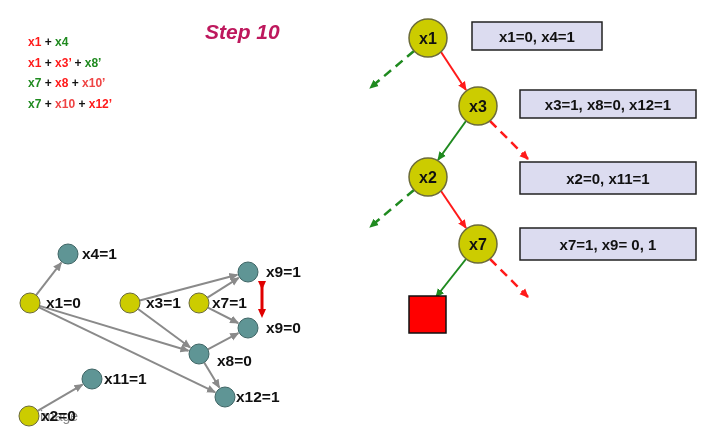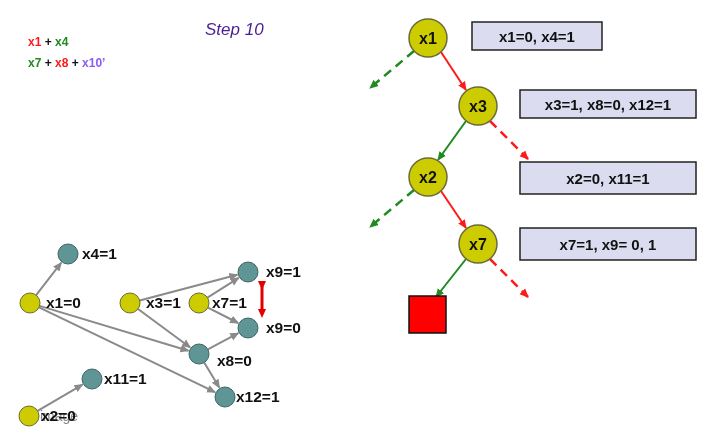--- a/index.html
+++ b/index.html
@@ -1,36 +1,38 @@
 <!DOCTYPE html>
 <html><head>
 <meta charset="utf-8">
 <style>
   html,body{margin:0;padding:0;background:#fff;}
   body{width:724px;height:444px;position:relative;overflow:hidden;font-family:"Liberation Sans",sans-serif;}
   #clauses{position:absolute;left:28px;top:32px;font-weight:bold;font-size:12px;line-height:20.5px;}
   .clause{white-space:nowrap;}
   .lit-pos{color:#ff1a1a;}
   .lit-neg{color:#1f8a1f;}
-  .lit-un{color:#8b5cf6;}
+  .lit-un{color:#ef4444;}
   .op{color:#111;}
-  #step-title{position:absolute;left:205px;top:20px;color:#4c1d95;font-weight:normal;font-style:italic;font-size:17px;}
+  #step-title{position:absolute;left:205px;top:20px;color:#be185d;font-weight:bold;font-style:italic;font-size:21px;}
   svg#diagram{position:absolute;left:0;top:0;}
   .tlabel{font-family:"Liberation Sans",sans-serif;font-weight:bold;font-size:15px;fill:#111;}
   .glabel{font-family:"Liberation Sans",sans-serif;font-weight:bold;font-size:15.5px;fill:#111;}
   .nlabel{font-family:"Liberation Sans",sans-serif;font-weight:bold;font-size:16px;fill:#111;}
   .ghost{font-family:"Liberation Sans",sans-serif;font-size:14px;fill:#888;}
 </style>
 </head>
 <body>
 
 <div id="step-title">Step 10</div>
 <div id="clauses">
     <div class="clause"><span class="lit-pos">x1</span><span class="op"> + </span><span class="lit-neg">x4</span></div>
+    <div class="clause"><span class="lit-pos">x1</span><span class="op"> + </span><span class="lit-pos">x3’</span><span class="op"> + </span><span class="lit-neg">x8’</span></div>
     <div class="clause"><span class="lit-neg">x7</span><span class="op"> + </span><span class="lit-pos">x8</span><span class="op"> + </span><span class="lit-un">x10’</span></div>
+    <div class="clause"><span class="lit-neg">x7</span><span class="op"> + </span><span class="lit-un">x10</span><span class="op"> + </span><span class="lit-pos">x12’</span></div>
   </div>
 
 <svg id="diagram" width="724" height="444" viewBox="0 0 724 444">
   <defs>
     <marker id="ah-red" markerWidth="10" markerHeight="10" refX="8" refY="5" orient="auto" markerUnits="userSpaceOnUse">
         <path d="M0,1 L9,5 L0,9 z" fill="#ff1a1a"></path>
       </marker>
     <marker id="ah-green" markerWidth="10" markerHeight="10" refX="8" refY="5" orient="auto" markerUnits="userSpaceOnUse">
         <path d="M0,1 L9,5 L0,9 z" fill="#1f8a1f"></path>
       </marker>

